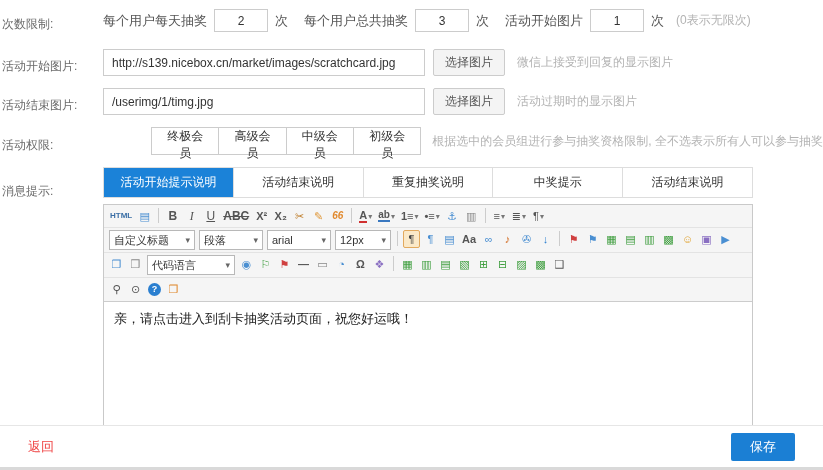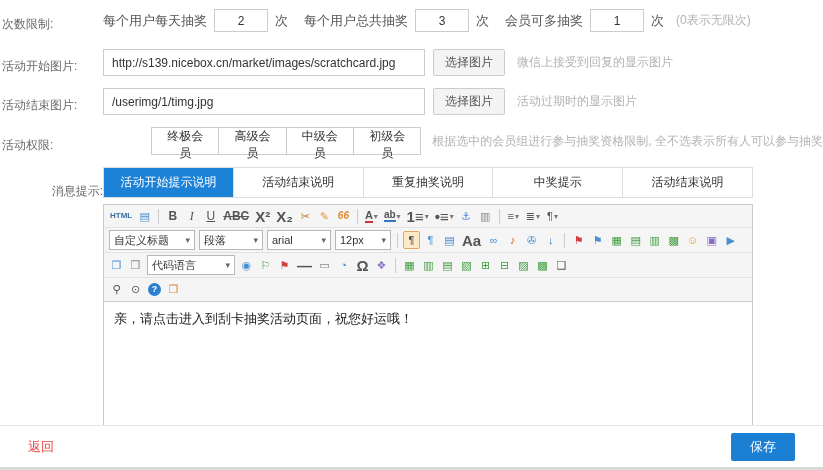--- a/index.html
+++ b/index.html
@@ -4,21 +4,21 @@
 <style>
   * { box-sizing: border-box; margin: 0; padding: 0; }
   body { font-family: "Liberation Sans", "DejaVu Sans", sans-serif; background: #fff; }
   .page { position: relative; width: 823px; height: 470px; background: #fff; overflow: hidden; }
   .page::after { content: ""; position: absolute; left: 0; right: 0; bottom: 0; height: 3px; background: #d9d9d9; }
 
   .form { padding: 8px 0 0 2px; }
   .form-row { display: flex; align-items: center; margin-bottom: 12px; }
   .form-row.top { align-items: flex-start; }
   .row-label { width: 101px; flex-shrink: 0; font-size: 12px; color: #6b6b6b; margin-top: 8px; }
-  .form-row.top .row-label { padding-top: 8px; text-align: right; }
+  .form-row.top .row-label { padding-top: 8px; }
   .row-controls { display: flex; align-items: center; }
 
   .limit-group { display: inline-flex; align-items: center; }
   .limit-group + .limit-group { margin-left: 16px; }
   .lg-label, .lg-unit { font-size: 13px; color: #555; }
   .num-input { width: 54px; height: 23px; margin: 0 7px; border: 1px solid #ccc; text-align: center; font-size: 12px; color: #333; outline: none; }
   .hint { font-size: 12px; color: #b3b3b3; margin-left: 12px; white-space: nowrap; }
 
   .url-input { width: 322px; height: 27px; border: 1px solid #ccc; padding: 0 8px; font-size: 12px; color: #333; margin-right: 8px; outline: none; }
   .select-image-button { height: 27px; padding: 0 11px; background: #f4f4f4; border: 1px solid #ccc; border-radius: 2px; color: #555; font-size: 12px; cursor: pointer; }
@@ -27,26 +27,26 @@
   .seg-btn { height: 28px; padding: 0 15px; background: #fff; border: 1px solid #ccc; color: #333; font-size: 12px; margin-right: -1px; cursor: pointer; }
 
   .message-col { width: 650px; }
   .tabs { display: flex; height: 31px; border: 1px solid #ddd; margin-bottom: 6px; background: #fff; }
   .tab { flex: 1; display: flex; align-items: center; justify-content: center; font-size: 12px; color: #333; border-right: 1px solid #ddd; cursor: pointer; }
   .tab:last-child { border-right: none; }
   .tab.active { background: #1b82d8; color: #fff; }
 
   .editor { border: 1px solid #c9c9c9; background: #fff; }
   .toolbar { background: #f5f5f5; border-bottom: 1px solid #ccc; }
-  .tb-row { display: flex; align-items: center; flex-wrap: wrap; padding: 1px 3px; border-bottom: 1px solid #e3e3e3; min-height: 23px; }
+  .tb-row { display: flex; align-items: flex-start; flex-wrap: wrap; padding: 1px 3px; border-bottom: 1px solid #e3e3e3; min-height: 23px; }
   .tb-row:last-child { border-bottom: none; }
   .tb-btn { display: inline-flex; align-items: center; justify-content: center; min-width: 17px; height: 18px; margin: 1px; padding: 0 1px; font-size: 11px; color: #555; cursor: pointer; border: 1px solid transparent; border-radius: 2px; }
   .tb-btn .g { line-height: 1; }
   .tb-btn .lbl { display: none; }
-  .tb-btn.txt .g { font-size: 15px; font-weight: bold; }
+  .tb-btn.txt .g { font-size: 11px; font-weight: bold; }
   .tb-btn.htmlsrc .g { font-size: 8px; font-weight: bold; color: #3a6ea5; }
   .tb-btn.bold .g { font-weight: bold; font-size: 12px; }
   .tb-btn.italic .g { font-style: italic; font-family: "Liberation Serif", serif; font-size: 12px; }
   .tb-btn.underline .g { text-decoration: underline; font-size: 12px; }
   .tb-btn.strike .g { text-decoration: line-through; font-size: 12px; font-weight: bold; }
   .tb-btn.quote .g { font-style: italic; font-weight: bold; font-size: 10px; }
   .tb-btn.fontA .g { border-bottom: 2px solid #d03030; font-weight: bold; font-size: 11px; }
   .tb-btn.bgA .g { border-bottom: 2px solid #3a78c0; font-weight: bold; font-size: 10px; }
   .tb-btn.dd-mini::after { content: "▾"; font-size: 8px; color: #777; margin-left: 1px; }
   .tb-btn.hl { border-color: #e2a95e; background: #fbe9c8; }
@@ -78,21 +78,21 @@
             <span class="lg-unit">次</span>
           </span>
 
           <span class="limit-group">
             <span class="lg-label">每个用户总共抽奖</span>
             <input class="num-input" value="3" style="">
             <span class="lg-unit">次</span>
           </span>
 
           <span class="limit-group">
-            <span class="lg-label">会员可多抽奖</span>
+            <span class="lg-label">活动开始图片</span>
             <input class="num-input" value="1" style="">
             <span class="lg-unit">次</span>
           </span>
         </div>
       <span class="hint">(0表示无限次)</span>
     </div>
 
     <div class="form-row">
       <div class="row-label">活动开始图片:</div>
       <input class="url-input" value="http://s139.nicebox.cn/market/images/scratchcard.jpg" style="">

